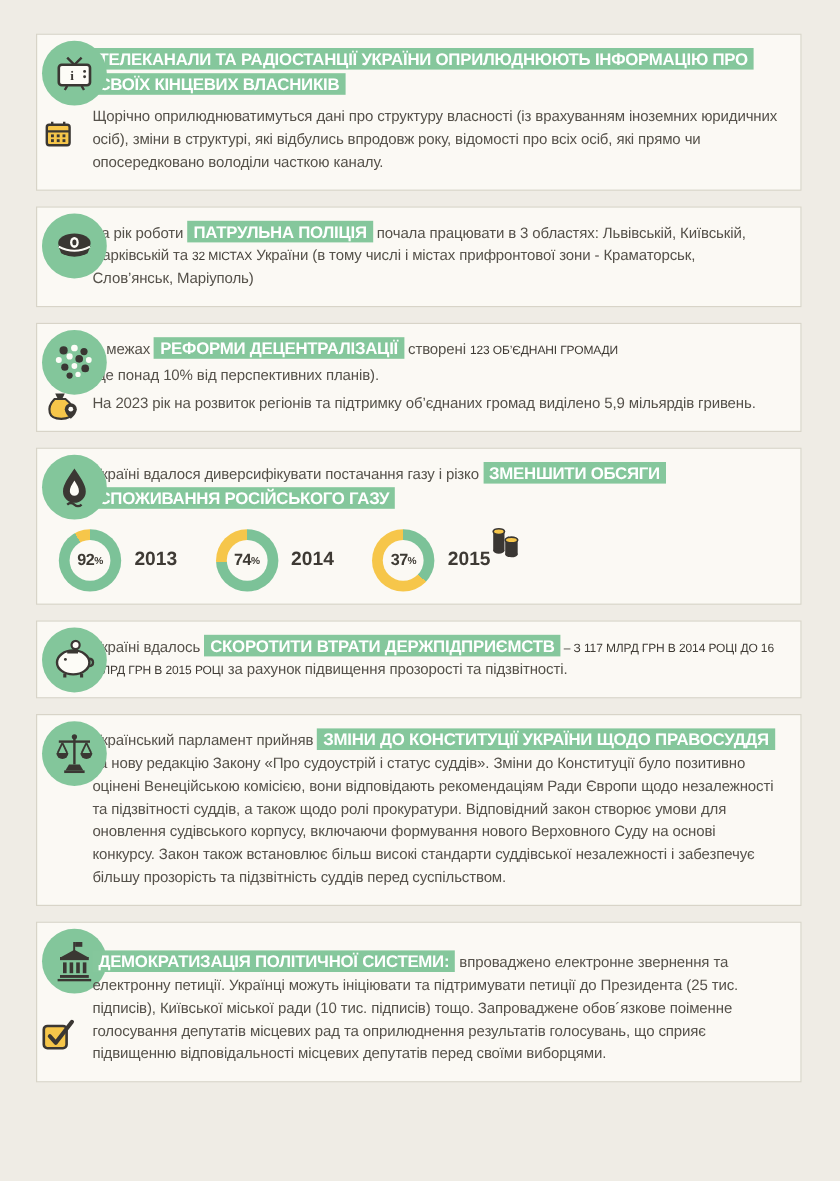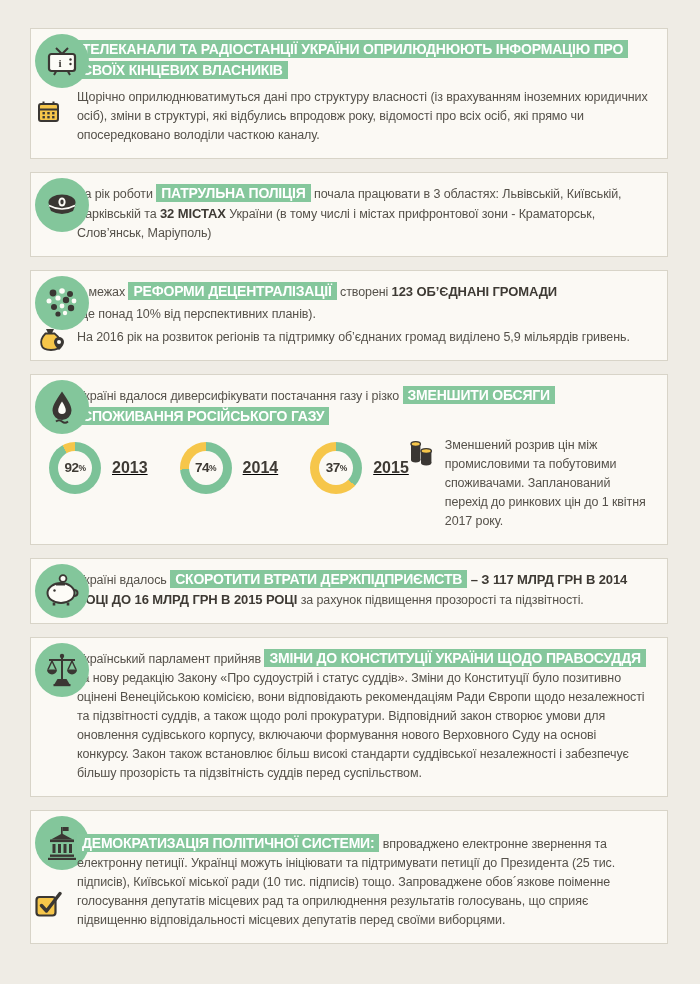--- a/index.html
+++ b/index.html
@@ -4,27 +4,27 @@
 <style>
   html,body{margin:0;padding:0;}
   body{width:700px;height:984px;background:#efece5;font-family:"Liberation Sans",sans-serif;}
   #page{position:relative;width:700px;height:984px;background:#efece5;box-sizing:border-box;padding-top:28px;overflow:hidden;}
   .card{position:relative;margin:0 32px 13px 30px;background:#fbf9f4;border:1px solid #d8d4c8;padding:10px 18px 10px 46px;box-sizing:border-box;}
   .badge{position:absolute;width:54px;height:54px;border-radius:50%;background:#83c69b;left:4px;top:5px;display:flex;align-items:center;justify-content:center;overflow:visible;}
   p.body{font-size:12.5px;line-height:1.52;color:#55514a;letter-spacing:-0.1px;margin:0 0 3px 0;}
   .run-n{}
   .run-h{background:#85c79c;color:#fff;font-weight:700;font-size:14px;padding:1px 5px;letter-spacing:-0.2px;
          -webkit-box-decoration-break:clone;box-decoration-break:clone;}
-  .run-b{font-weight:700;color:#3e3a34;font-size:13px;}
+  .run-b{font-weight:400;color:#3e3a34;font-size:10px;}
   .row{position:relative;margin-top:12px;}
   .gutter-icon{position:absolute;left:-40px;top:4px;}
   
   .gas-flex{display:flex;align-items:flex-start;margin-top:14px;}
   .donuts{display:flex;align-items:center;gap:32px;margin-left:-28px;}
-  .donut-item{display:flex;align-items:center;gap:11px;text-decoration:underline;}
+  .donut-item{display:flex;align-items:center;gap:11px;}
   .donut{width:52px;height:52px;border-radius:50%;position:relative;flex:0 0 auto;}
   .donut::after{content:"";position:absolute;inset:9px;background:#fbf9f4;border-radius:50%;}
   .donut .pct{position:absolute;inset:0;display:flex;align-items:center;justify-content:center;z-index:1;
               font-weight:700;color:#3e3a34;font-size:13.5px;letter-spacing:-0.5px;}
   .donut .pct small{font-size:8.5px;font-weight:700;}
   .year{font-weight:700;font-size:16px;color:#3e3a34;}
   .gas-aside{margin-left:auto;width:268px;position:relative;padding-left:36px;margin-top:-6px;box-sizing:border-box;}
   .gas-aside .gutter-icon{left:0;}
   
   .check-pos{position:absolute;left:-42px;top:58px;}
@@ -102,21 +102,21 @@
     <p class="body"><span class="run-n">(це понад 10% від перспективних планів).</span></p>
     <div class="row" style="margin-top:4px;">
       <span class="gutter-icon" style="top:0;">
         <svg width="28" height="27" viewBox="0 0 28 27">
           <path d="M9 1 h8 l-2.2 4.5 h-3.6 Z" fill="#3a3733"></path>
           <path d="M8.5 5.5 h9 C22 9 24.5 13.5 23.5 17 c-0.8 3.2 -4 5 -9.5 5 c-5.5 0 -8.7 -1.8 -9.5 -5 C3.5 13.5 5 9 8.5 5.5 Z" fill="#f6c64a" stroke="#3a3733" stroke-width="1.8"></path>
           <path d="M17 14 a5 5 0 1 1 10 0 q0 3.6 -5 8 q-5 -4.4 -5 -8 Z" fill="#3a3733"></path>
           <circle cx="22" cy="14" r="2" fill="#fdfcf7"></circle>
         </svg>
       </span>
-      <p class="body"><span class="run-n">На 2016 рік на розвиток регіонів та підтримку об’єднаних громад виділено 5,9 мільярдів гривень.</span></p>
+      <p class="body"><span class="run-n">На 2023 рік на розвиток регіонів та підтримку об’єднаних громад виділено 5,9 мільярдів гривень.</span></p>
     </div>
   </div>
 
   <div class="card">
     <div class="badge">
       <svg width="30" height="34" viewBox="0 0 30 34">
         <path d="M15 1.5 C10.5 8.5 5.5 14.5 5.5 20.5 a9.5 9.5 0 0 0 19 0 C24.5 14.5 19.5 8.5 15 1.5 Z" fill="#3a3733"></path>
         <path d="M15 11.5 C12.6 15.3 11.2 17.8 11.2 20.3 a3.8 3.8 0 0 0 7.6 0 C18.8 17.8 17.4 15.3 15 11.5 Z" fill="#fdfcf7"></path>
         <path d="M9 31.5 q3 -2.6 6 0 t6 0" stroke="#3a3733" stroke-width="2" fill="none"></path>
       </svg>
@@ -147,21 +147,20 @@
         <span class="gutter-icon" style="top:2px;">
           <svg width="25" height="28" viewBox="0 0 25 28">
             <rect x="2" y="6" width="9.4" height="16" fill="#3a3733"></rect>
             <ellipse cx="6.7" cy="22" rx="4.7" ry="2.4" fill="#3a3733"></ellipse>
             <ellipse cx="6.7" cy="6" rx="4.7" ry="2.4" fill="#f6c64a" stroke="#3a3733" stroke-width="1.4"></ellipse>
             <rect x="12" y="13" width="10.4" height="12" fill="#3a3733"></rect>
             <ellipse cx="17.2" cy="25" rx="5.2" ry="2.4" fill="#3a3733"></ellipse>
             <ellipse cx="17.2" cy="13" rx="5.2" ry="2.4" fill="#f6c64a" stroke="#3a3733" stroke-width="1.4"></ellipse>
           </svg>
         </span>
-        <p class="body">Зменшений розрив цін між промисловими та побутовими споживачами. Запланований перехід до ринкових цін до 1 квітня 2017 року.</p>
       </div>
     </div>
   </div>
 
   <div class="card">
     <div class="badge">
       <svg width="36" height="33" viewBox="0 0 36 33">
         <circle cx="19" cy="4.5" r="3.4" fill="#fdfcf7" stroke="#3a3733" stroke-width="1.8"></circle>
         <ellipse cx="17" cy="19" rx="13.5" ry="10" fill="#fdfcf7" stroke="#3a3733" stroke-width="2"></ellipse>
         <path d="M12 10.5 h9" stroke="#3a3733" stroke-width="2"></path>

